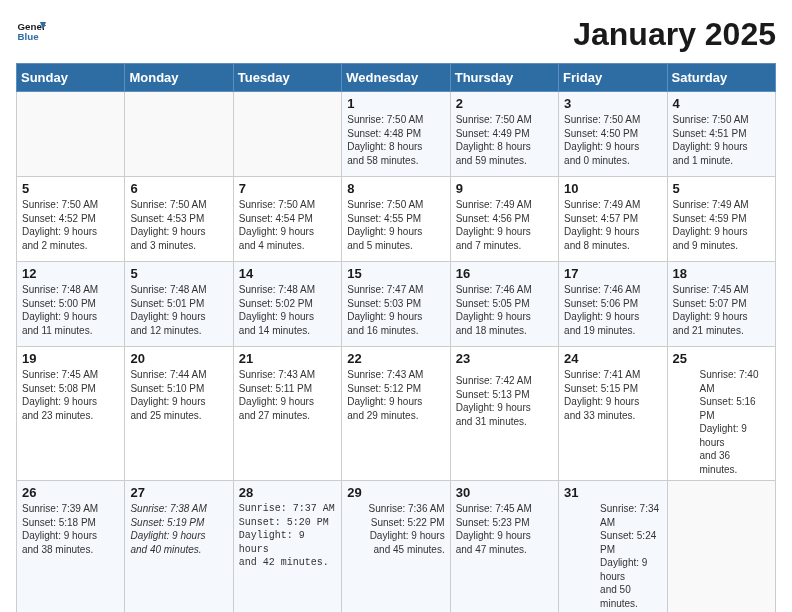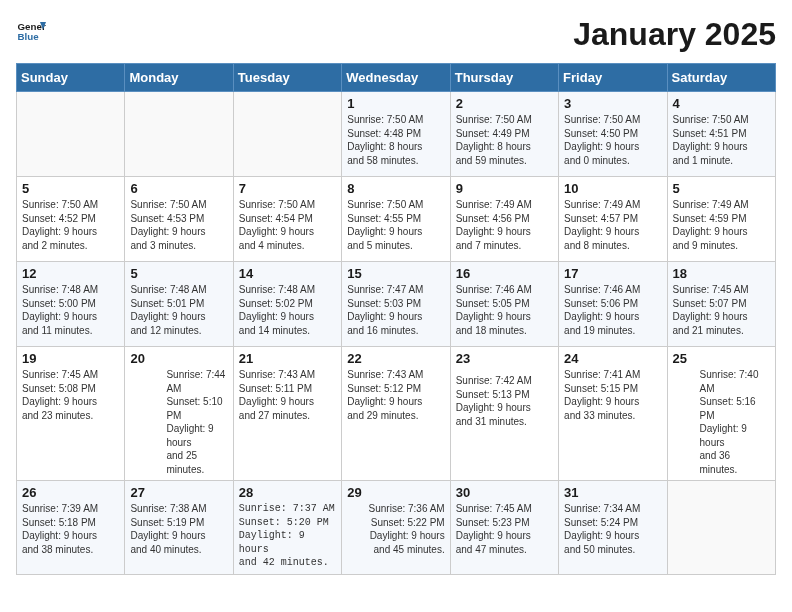--- a/index.html
+++ b/index.html
@@ -246,21 +246,21 @@
       <tr>
         <td>
           <span class="day-number">19</span>
           <div class="day-info" style="white-space: pre-line;">Sunrise: 7:45 AM
 Sunset: 5:08 PM
 Daylight: 9 hours
 and 23 minutes.</div>
         </td>
         <td>
           <span class="day-number">20</span>
-          <div class="day-info" style="white-space: pre-line; margin-left: 36px;">Sunrise: 7:44 AM
+          <div class="day-info" style="white-space: pre-line;">Sunrise: 7:44 AM
 Sunset: 5:10 PM
 Daylight: 9 hours
 and 25 minutes.</div>
         </td>
         <td>
           <span class="day-number">21</span>
           <div class="day-info" style="white-space: pre-line;">Sunrise: 7:43 AM
 Sunset: 5:11 PM
 Daylight: 9 hours
 and 27 minutes.</div>
@@ -297,21 +297,21 @@
       <tr>
         <td>
           <span class="day-number">26</span>
           <div class="day-info" style="white-space: pre-line;">Sunrise: 7:39 AM
 Sunset: 5:18 PM
 Daylight: 9 hours
 and 38 minutes.</div>
         </td>
         <td>
           <span class="day-number">27</span>
-          <div class="day-info" style="white-space: pre-line;">Sunrise: 7:38 AM
+          <div class="day-info" style="white-space: pre-line; font-style: italic;">Sunrise: 7:38 AM
 Sunset: 5:19 PM
 Daylight: 9 hours
 and 40 minutes.</div>
         </td>
         <td>
           <span class="day-number">28</span>
           <div class="day-info" style="white-space: pre-line; font-family: Liberation Mono, monospace;">Sunrise: 7:37 AM
 Sunset: 5:20 PM
 Daylight: 9 hours
 and 42 minutes.</div>
@@ -325,21 +325,21 @@
         </td>
         <td>
           <span class="day-number">30</span>
           <div class="day-info" style="white-space: pre-line;">Sunrise: 7:45 AM
 Sunset: 5:23 PM
 Daylight: 9 hours
 and 47 minutes.</div>
         </td>
         <td>
           <span class="day-number">31</span>
-          <div class="day-info" style="white-space: pre-line;">Sunrise: 7:34 AM
+          <div class="day-info" style="white-space: pre-line; margin-left: 36px;">Sunrise: 7:34 AM
 Sunset: 5:24 PM
 Daylight: 9 hours
 and 50 minutes.</div>
         </td>
         <td class="empty-cell"></td>
       </tr>
     </tbody>
 </table>
 
 </body></html>

